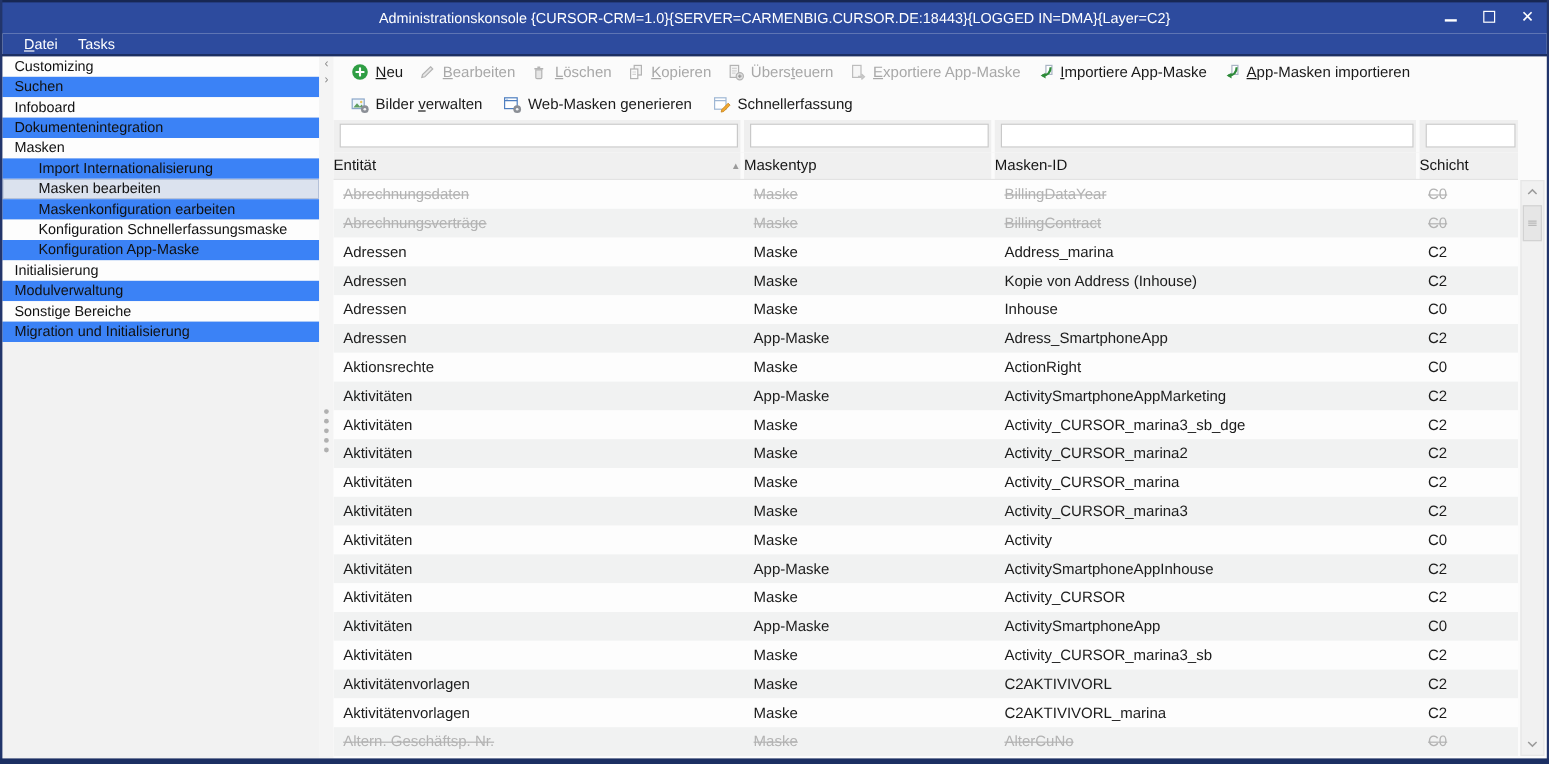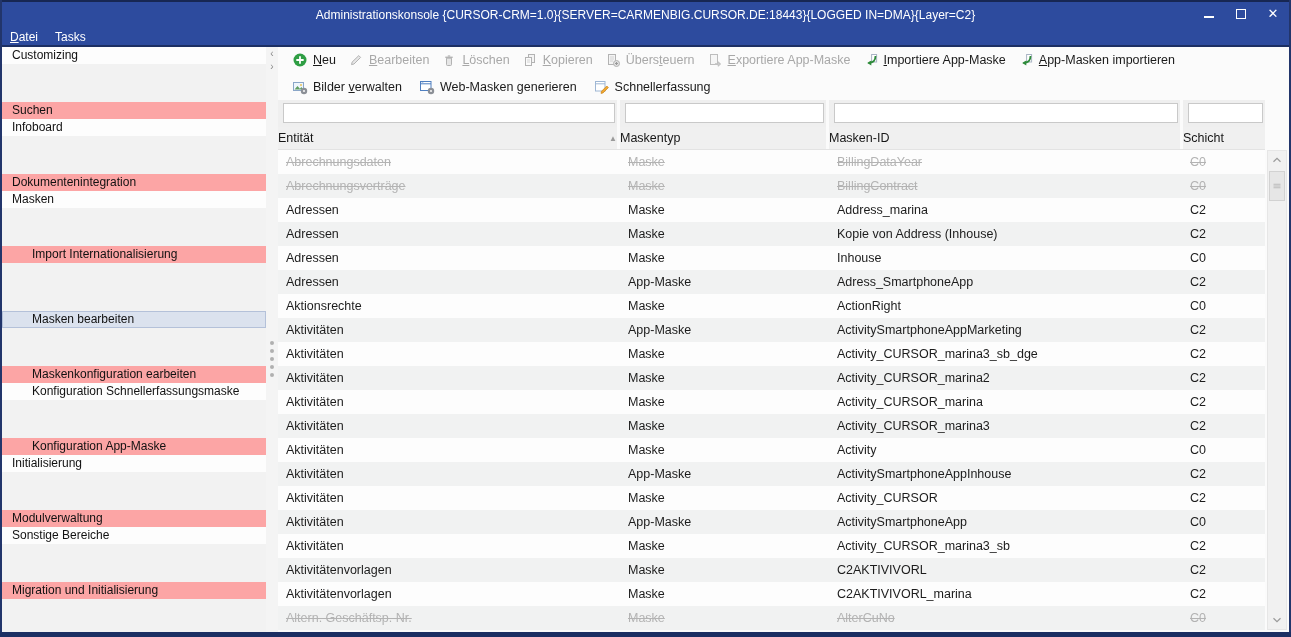--- a/index.html
+++ b/index.html
@@ -18,35 +18,35 @@
   .title { position:absolute; left:0; right:0; top:0; line-height:30px; text-align:center;
            color:#fff; font-size:12px; white-space:nowrap; }
   .win-controls { position:absolute; right:10px; top:0; height:28px; display:flex; align-items:center; gap:16px; }
   .wc { width:16px; height:16px; display:flex; align-items:center; justify-content:center; cursor:default; }
   .g-min { width:10px; height:2px; background:#fff; margin-top:6px; }
   .g-max { width:10px; height:10px; border:1.5px solid #fff; }
   .g-close { color:#fff; font-size:13px; line-height:16px; }
 
   
   .menubar { position:absolute; left:2px; top:28px; width:calc(100% - 4px); height:17px;
-             background:#2d4b9e; display:flex; align-items:center; padding-left:6px; }
+             background:#2d4b9e; display:flex; align-items:center; padding-left:16px; }
   .menu-item { color:#fff; font-size:12px; padding:0 9px 0 2px; margin-right:6px; cursor:default; }
   .menu-sep { position:absolute; left:0; top:45px; width:100%; height:2px; background:#1c2f63; z-index:5; }
 
   
   .content { position:absolute; left:2px; top:47px; width:1287px; height:585px; background:#fbfbfb; }
 
   
   .sidebar { position:absolute; left:0; top:0; width:264px; height:100%; background:#f2f2f2; }
   .sb-item { height:17px; line-height:17px; font-size:12px; color:#111; white-space:nowrap;
              overflow:hidden; background:#fdfdfd; cursor:default; }
-  .sb-item.alt { background:#fca5a5;margin-top:38px; }
+  .sb-item.alt { background:#3b82f6; }
   .sb-item.lvl0 { padding-left:10px; }
   .sb-item.lvl1 { padding-left:30px; }
-  .sb-item.selected { background:#dbe2ee; box-shadow:inset 0 0 0 1px #b4c1d9;margin-top:48px; }
+  .sb-item.selected { background:#dbe2ee; box-shadow:inset 0 0 0 1px #b4c1d9; }
 
   
   .splitter { position:absolute; left:264px; top:0; width:12px; height:100%; background:#f4f4f4; }
   .chev { display:block; width:12px; text-align:center; color:#8a8a8a; font-size:10px; line-height:13px; cursor:pointer; }
   .grip { position:absolute; left:50%; top:290px; transform:translateX(-50%); }
   .grip i { display:block; width:4px; height:4px; border-radius:50%; background:#b0b0b0; margin:4px 0; }
 
   
   .main { position:absolute; left:276px; top:0; width:1011px; height:100%; background:#fbfbfb; }
 

